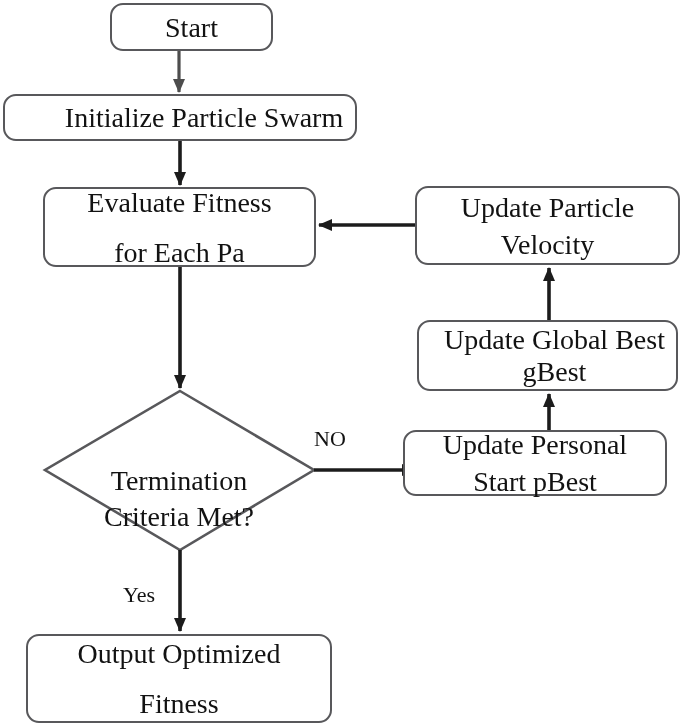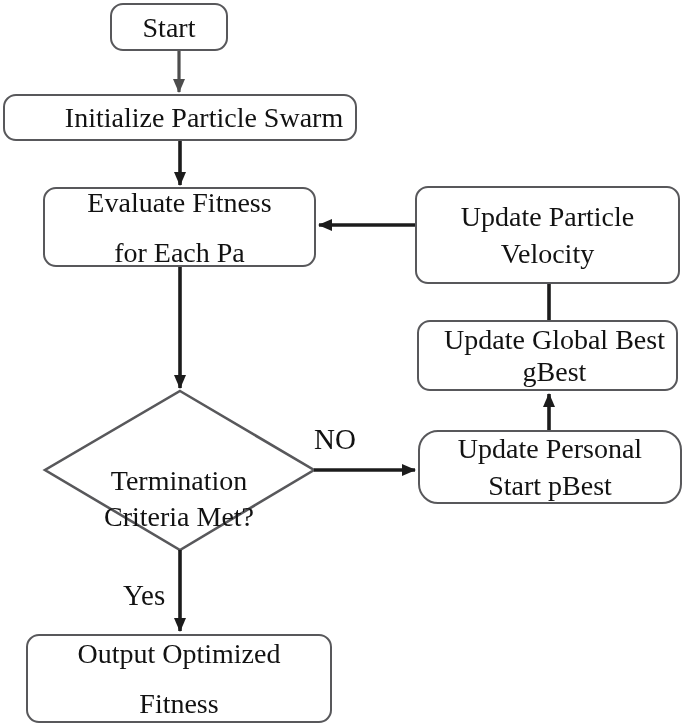--- a/index.html
+++ b/index.html
@@ -47,41 +47,41 @@
     border-radius: 13px;
     display: flex;
     flex-direction: column;
     align-items: center;
     justify-content: center;
     text-align: center;
     font-size: 28px;
     line-height: 37px;
     white-space: nowrap;
   }
-  #n-start    { left: 110px; top: 3px;   width: 118px; height: 48px; font-family: Liberation Serif, serif; }
+  #n-start    { left: 110px; top: 3px;   width: 163px; height: 48px; font-family: Liberation Serif, serif; }
   #n-init     { left: 3px;   top: 94px;  width: 354px; height: 47px; padding-left: 48px; }
   #n-evaluate { left: 43px;  top: 187px; width: 273px; height: 80px; gap: 13px; }
-  #n-velocity { left: 415px; top: 186px; width: 265px; height: 98px; }
+  #n-velocity { left: 415px; top: 186px; width: 265px; height: 79px; }
   #n-gbest    { left: 417px; top: 320px; width: 261px; height: 71px; line-height: 32px; padding-left: 14px; }
-  #n-pbest    { left: 418px; top: 430px; width: 264px; height: 74px; border-radius: 20px; }
+  #n-pbest    { left: 403px; top: 430px; width: 264px; height: 66px; }
   #n-output   { left: 26px;  top: 634px; width: 306px; height: 89px; line-height: 38px; gap: 12px; }
   .diamond-label {
     position: absolute;
     left: 68px;
     top: 434px;
     width: 222px;
     text-align: center;
     font-size: 28px;
     line-height: 36px;
     white-space: nowrap;
     margin-top: 29px;
   }
   .edge-label {
     position: absolute;
-    font-size: 29px;
+    font-size: 22px;
     line-height: 30px;
     white-space: nowrap;
   }
   #lbl-no  { left: 314px; top: 424px; }
   #lbl-yes { left: 113px; top: 580px; margin-left: 10px; }
 </style>
 </head>
 <body>
 
 <div class="canvas">

